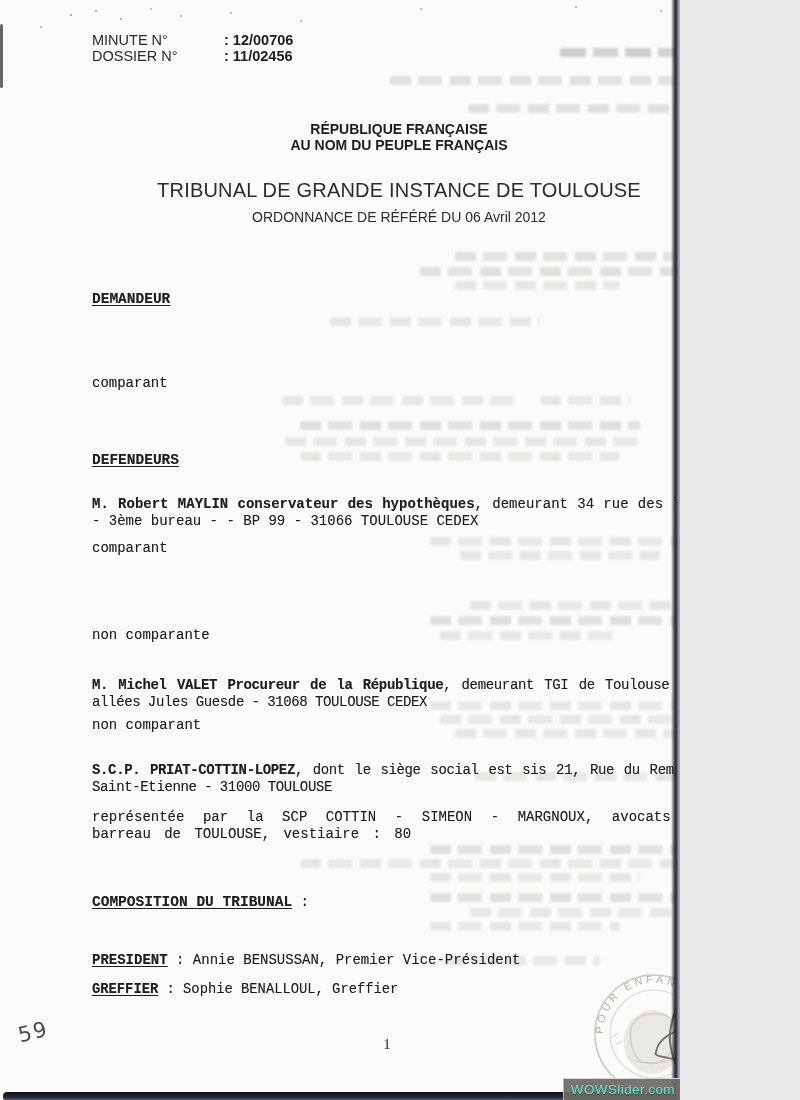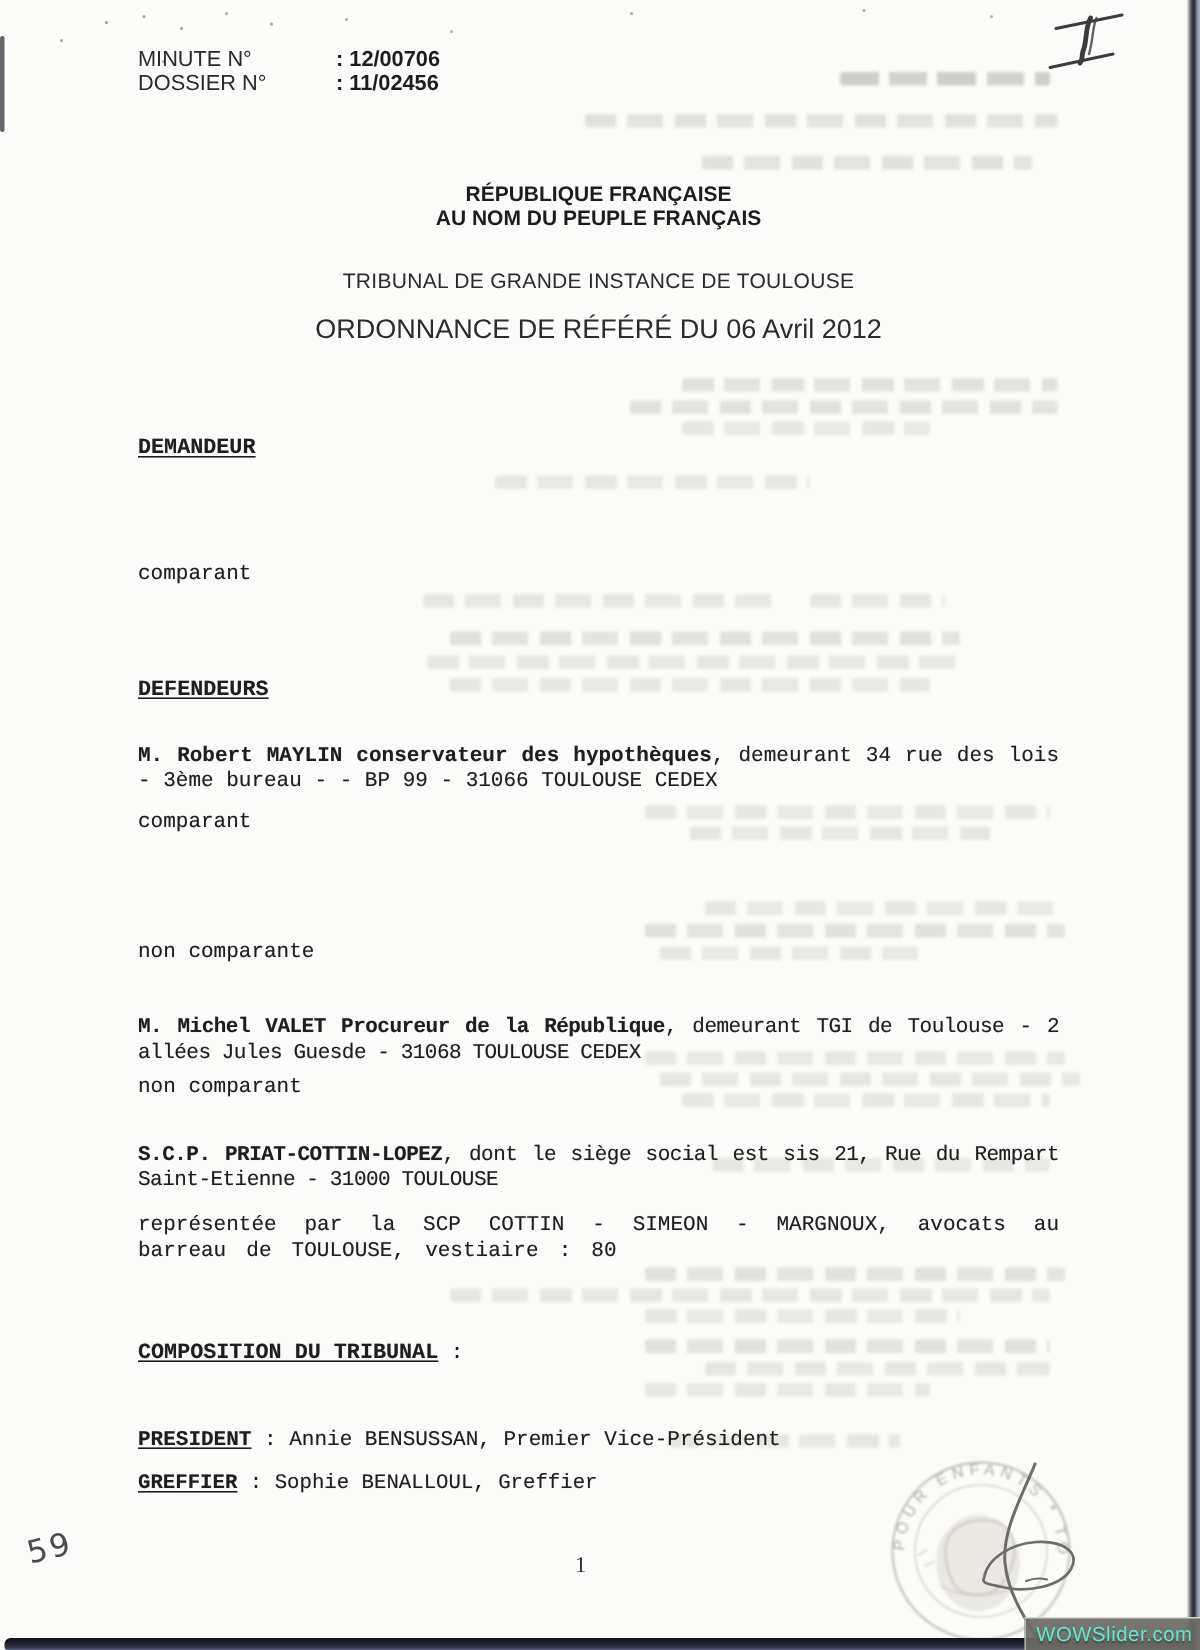--- a/index.html
+++ b/index.html
@@ -1,17 +1,17 @@
 <!DOCTYPE html>
 <html><head>
 <meta charset="utf-8">
 <style>
   html,body{margin:0;padding:0;background:#e8e8e8;}
   .page{
-    position:relative;width:800px;height:1100px;overflow:hidden;
+    position:relative;width:680px;height:1100px;overflow:hidden;
     background:#fbfbf9;
     font-family:"Liberation Sans","DejaVu Sans",sans-serif;
     color:#1d1d1d;
   }
   .abs{position:absolute;}
   .txt{font-size:14px;line-height:16.5px;color:#1e1e1e;
        text-shadow:0 0 .5px rgba(30,30,30,.4);font-family:Liberation Mono, monospace;}
   .b{font-weight:700;}
   .u{text-decoration:underline;text-underline-offset:2px;text-decoration-thickness:1.4px;}
   .center{text-align:center;}
@@ -20,22 +20,22 @@
   .tight2{letter-spacing:-.45px;word-spacing:-.5px;}
   .spread{word-spacing:5px;}
   .heading{font-size:14.5px;font-weight:700;}
   
   .case-ref{left:92px;top:32px;font-size:14.5px;line-height:16px;}
   .case-ref .row{display:flex;}
   .case-ref .lbl{width:132px;color:#2a2a2a;}
   .case-ref .val{font-weight:700;}
   
   .rep-block{left:92px;top:122px;width:614px;font-size:14px;line-height:15.5px;font-weight:700;}
-  .court-line{left:92px;top:179px;width:614px;font-size:14px;letter-spacing:.2px;color:#2b2b2b;}
-  .ord-line{left:92px;top:209px;width:614px;font-size:18px;color:#2b2b2b;}
+  .court-line{left:92px;top:179px;width:614px;font-size:20px;letter-spacing:.2px;color:#2b2b2b;}
+  .ord-line{left:92px;top:209px;width:614px;font-size:14px;color:#2b2b2b;}
   
   .bl{position:absolute;height:9px;border-radius:2px;filter:blur(1.2px);opacity:.5;
       background:repeating-linear-gradient(90deg,#c6c6c2 0 21px,rgba(0,0,0,0) 21px 28px,#ccccc8 28px 52px,rgba(0,0,0,0) 52px 60px);}
   .bl.strong{opacity:.72;background:repeating-linear-gradient(90deg,#bdbdb9 0 26px,rgba(0,0,0,0) 26px 33px,#c3c3bf 33px 58px,rgba(0,0,0,0) 58px 65px);}
   .bl.faint{opacity:.38;}
   
   .edge-right{position:absolute;top:0;right:0;bottom:0;width:9px;z-index:25;
     background:linear-gradient(to right,rgba(26,26,34,0) 0%,rgba(26,26,34,.75) 35%,#262632 55%,#8b91a8 82%,#b2b6c8 100%);}
   .edge-bottom{position:absolute;left:3px;right:0;bottom:0;height:8px;z-index:20;border-radius:4px 0 0 2px;
     background:linear-gradient(to bottom,#16161f 25%,#2c3146 75%,#5a5f79);}

